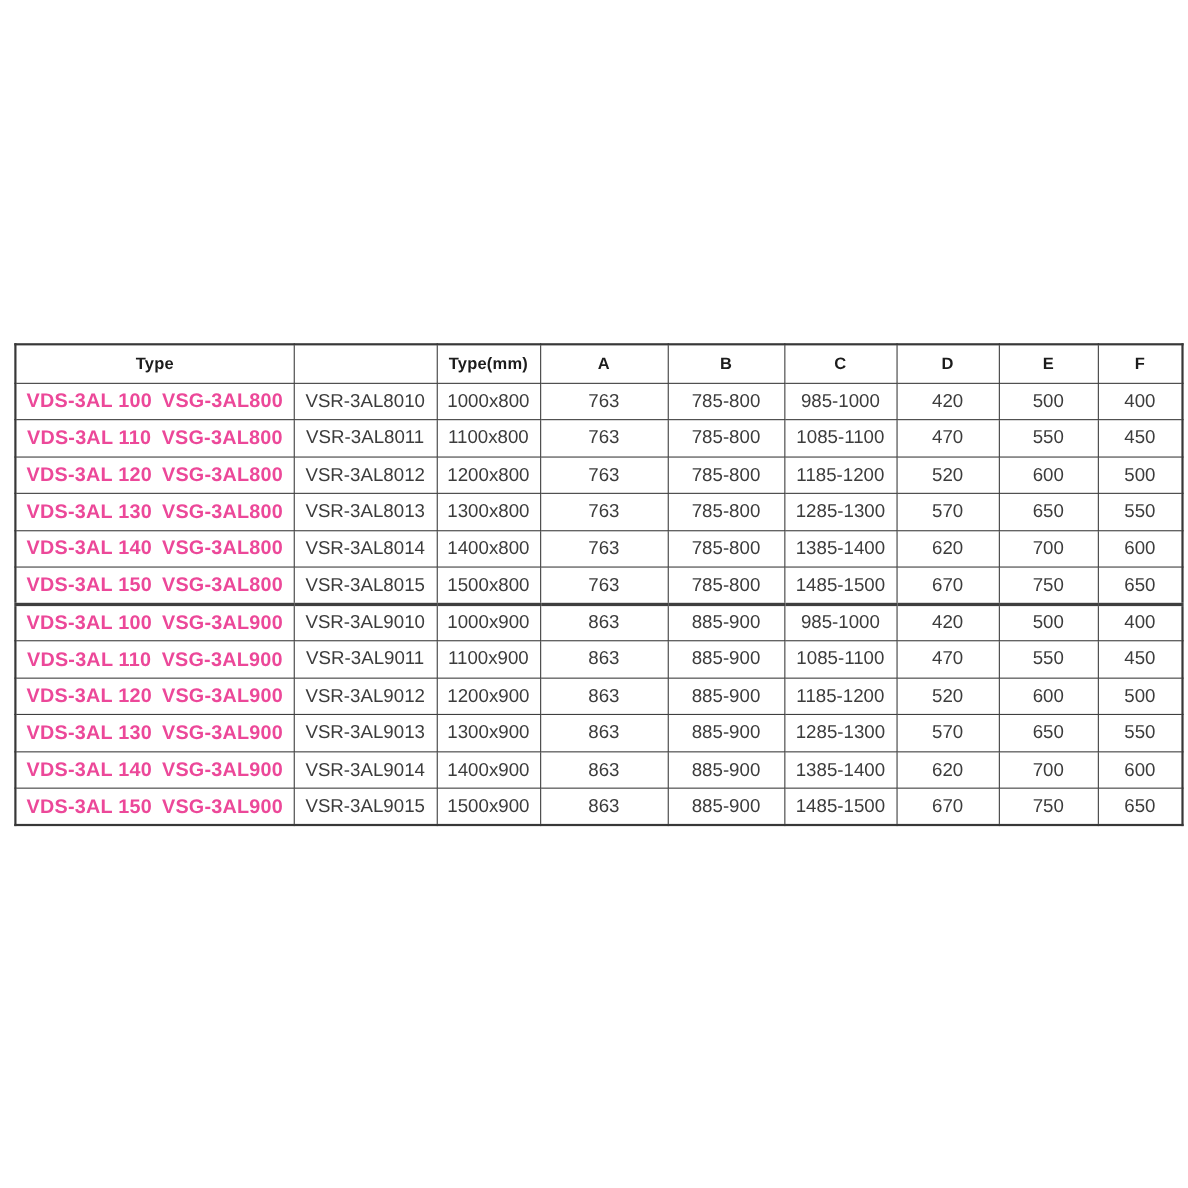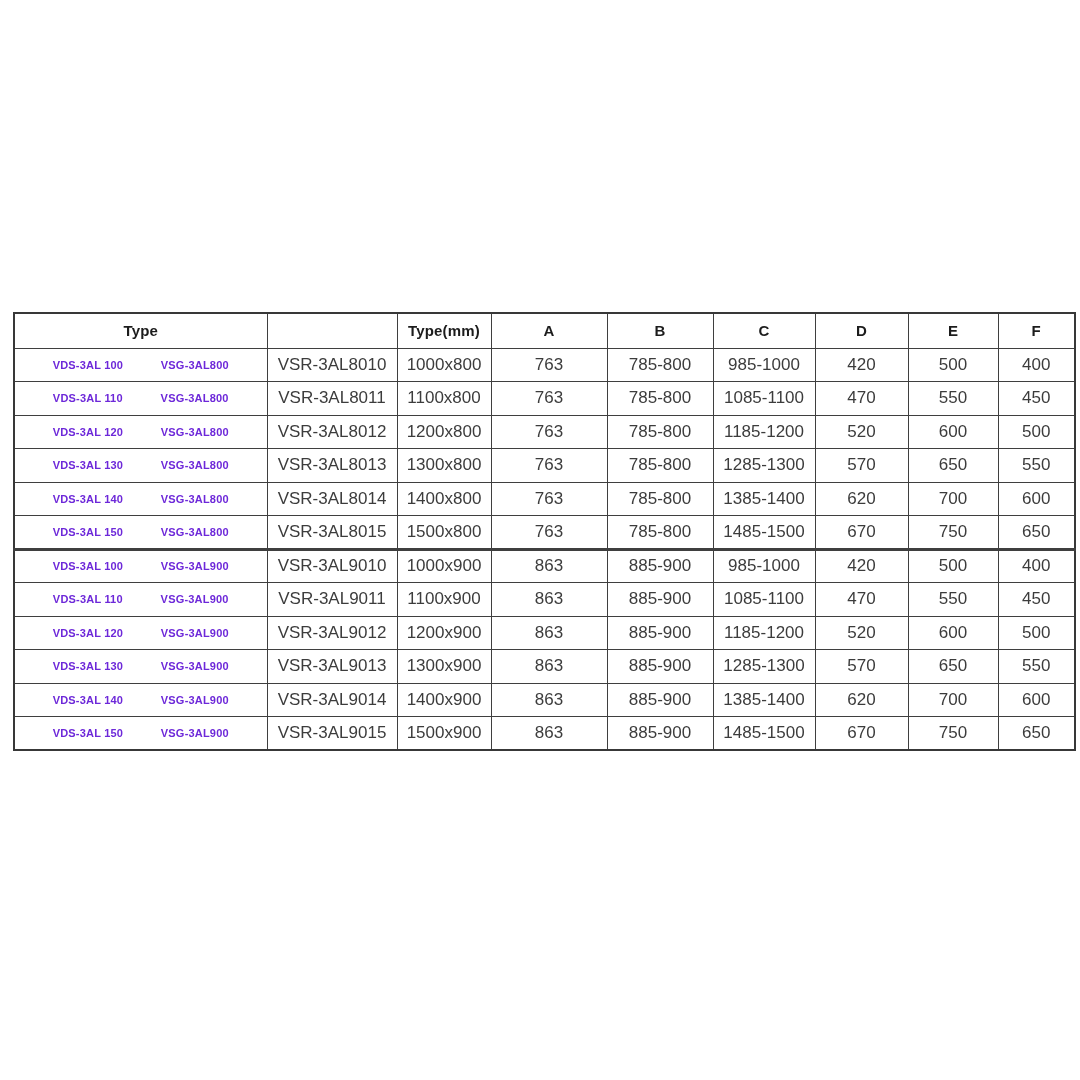--- a/index.html
+++ b/index.html
@@ -60,23 +60,23 @@
   }
   td.type-cell {
     padding: 0 10px;
   }
   td.type-cell .type-pair {
     display: flex;
     justify-content: space-evenly;
     align-items: center;
   }
   td.type-cell span {
-    font-size: 11px;
+    font-size: 18px;
     font-weight: 700;
-    color: #6d28d9;
+    color: #ec4899;
     letter-spacing: 0.2px;
   }
   
   tbody tr.group-end td {
     border-bottom-width: 3px;
   }
 </style>
 </head>
 <body>
 

